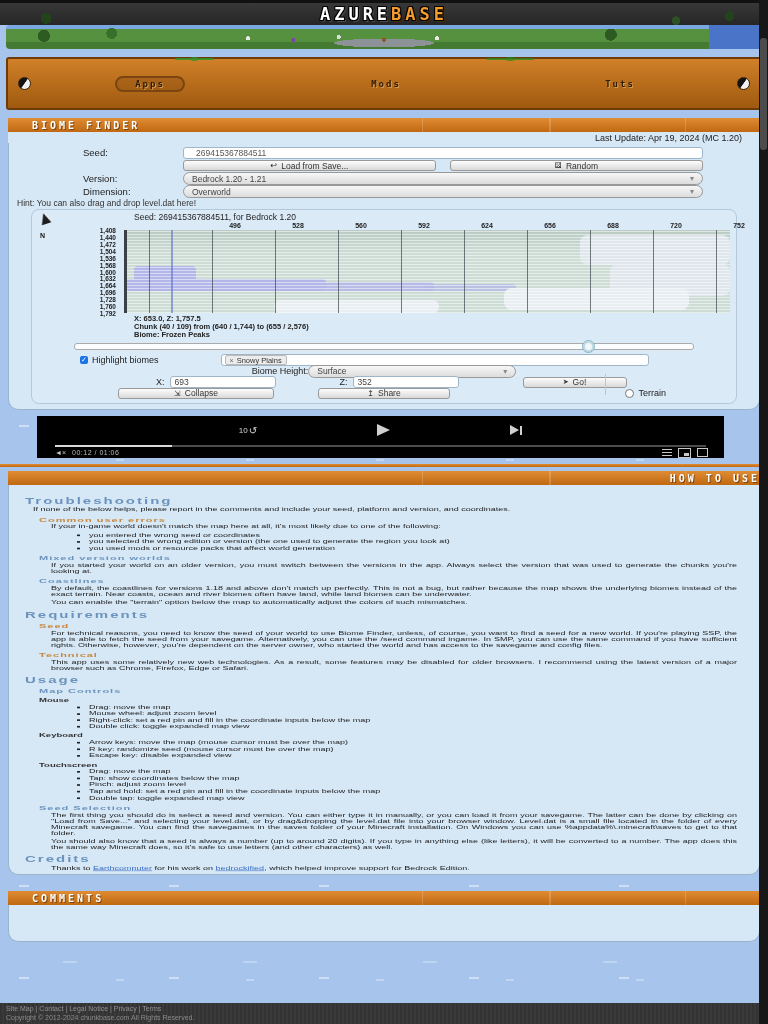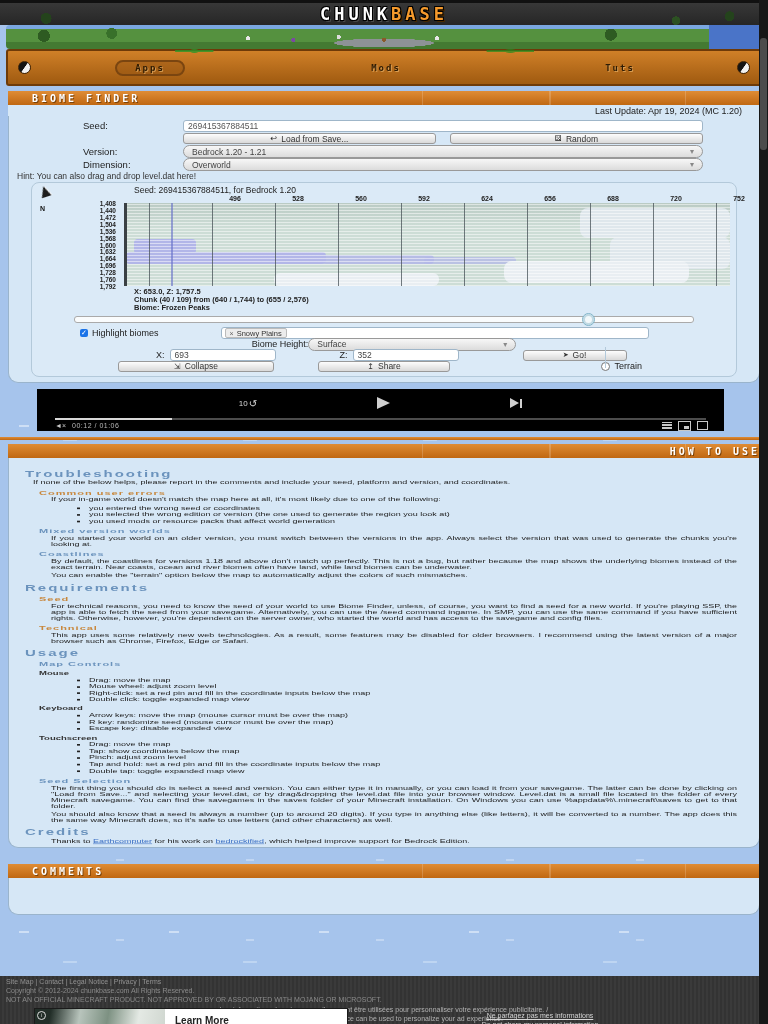--- a/index.html
+++ b/index.html
@@ -27,40 +27,40 @@
       radial-gradient(circle 3px at 32% 55%, #e8e8e8 70%, transparent 71%),
       radial-gradient(circle 3px at 44% 50%, #ddd 70%, transparent 71%),
       radial-gradient(circle 3px at 57% 55%, #e8e8e8 70%, transparent 71%),
       radial-gradient(circle 3px at 50% 62%, #8a5a2a 70%, transparent 71%),
       radial-gradient(circle 3px at 38% 63%, #7a4aa0 70%, transparent 71%),
       radial-gradient(ellipse 90px 8px at 50% 75%, #8d9296 55%, transparent 56%),
       radial-gradient(circle 10px at 5% 45%, #2e5b22 60%, transparent 61%),
       radial-gradient(circle 9px at 14% 35%, #38702a 60%, transparent 61%),
       radial-gradient(circle 10px at 80% 40%, #2e5b22 60%, transparent 61%),
       linear-gradient(#7aa7e0 0 18%, #55913f 18% 72%, #447a32 72% 100%);}
-  .nav-bar{height:17px;margin:0 6px;background:linear-gradient(#d08028,#9f5a10);border:2px solid #6e3a08;border-radius:3px;display:flex;align-items:center;padding:8px 10px;position:relative;}
+  .nav-bar{height:17px;margin:8px 6px;background:linear-gradient(#d08028,#9f5a10);border:2px solid #6e3a08;border-radius:3px;display:flex;align-items:center;padding:16px 10px;position:relative;}
   .nav-bar:after{content:"";position:absolute;left:60px;right:60px;top:-4px;height:8px;background:
       radial-gradient(ellipse 40px 3px at 20% 50%, rgba(40,150,40,.8) 50%, transparent 51%),
       radial-gradient(ellipse 50px 3px at 70% 50%, rgba(30,140,30,.7) 50%, transparent 51%);pointer-events:none;}
   .nav-orb{width:11px;height:11px;border-radius:50%;background:linear-gradient(125deg,#141414 48%,#f2f2f2 52%);border:1px solid #3a2208;cursor:pointer;}
   .nav-items{flex:1;display:flex;justify-content:space-around;align-items:center;}
   .nav-item{font-family:"DejaVu Sans Mono",monospace;font-weight:bold;font-size:9px;letter-spacing:2px;color:#2f1c04;text-shadow:1px 1px 0 rgba(255,210,140,.5);padding:1px 18px;cursor:pointer;}
   .nav-item.active{border:2px solid #7a4510;border-radius:9px;background:rgba(120,65,10,.25);}
   
   .sec-bar{height:14px;margin:5px 8px 0;background:linear-gradient(#df8c35,#c06812);display:flex;align-items:center;padding-left:24px;
     background-image:linear-gradient(90deg,transparent 0 55%,rgba(255,255,255,.18) 55% 55.2%,transparent 55.2% 72%,rgba(255,255,255,.18) 72% 72.2%,transparent 72.2% 90%,rgba(255,255,255,.18) 90% 90.2%,transparent 90.2%),linear-gradient(#df8c35,#c06812);}
   .sec-bar span{font-family:"DejaVu Sans Mono",monospace;font-weight:bold;font-size:10px;letter-spacing:3px;color:#fff;text-shadow:1px 1px 0 #7a4208;}
   .last-update{margin:0 8px;height:11px;background:#d6e7f6;text-align:right;font-size:9px;color:#222;padding-right:18px;line-height:12px;}
   
   .panel{margin:0 8px;background:#d6e7f6;border:1px solid #9ab4cc;border-top:none;}
   .main-panel{border-radius:0 0 10px 10px;padding:3px 8px 4px;height:259px;}
   .form-row{display:flex;align-items:center;height:13px;}
   .f-label{width:100px;margin-left:66px;font-size:9.5px;color:#222;}
   .f-field{width:520px;display:flex;gap:14px;align-items:center;}
-  .text-input{flex:1;height:10px;font-size:8.5px;color:#555;background:#fff;border:1px solid #9fb6c9;border-radius:3px;padding:0 4px;font-family:inherit;}
+  .text-input{flex:1;height:10px;font-size:8.5px;color:#555;background:#fff;border:1px solid #9fb6c9;border-radius:3px;padding:0 12px;font-family:inherit;}
   .btn{flex:1;height:11px;background:linear-gradient(#fdfdfd,#d9d9d9);border:1px solid #999;border-radius:3px;font-size:8.5px;color:#333;display:flex;align-items:center;justify-content:center;gap:4px;font-family:inherit;cursor:pointer;padding:0;}
   .btn .ic{font-size:8px;color:#222;}
   .pill-select{flex:1;height:11px;background:linear-gradient(#f7f7f7,#dcdcdc);border:1px solid #999;border-radius:7px;display:flex;align-items:center;justify-content:space-between;padding:0 8px;font-size:8.5px;color:#444;cursor:pointer;}
   .chev{color:#888;font-size:8px;}
   .hint{font-size:8.5px;color:#333;height:11px;padding-right:14px;}
   .map-outer{border:1px solid #b3c9da;border-radius:8px;margin:0 14px;padding:2px 6px 3px;position:relative;background:rgba(255,255,255,.12);}
   .compass{position:absolute;left:8px;top:3px;width:20px;height:18px;}
   .c-arrow{display:block;width:0;height:0;border-left:5px solid transparent;border-right:5px solid transparent;border-bottom:11px solid #1d1d1d;transform:rotate(-18deg);filter:drop-shadow(1px 0 0 #fff);}
   .c-n{font-size:7px;font-weight:bold;color:#111;}
   .map-caption{margin-left:96px;font-size:8.5px;color:#222;height:10px;}
@@ -158,21 +158,21 @@
   .scrollbar{position:absolute;top:0;right:0;width:9px;height:100%;background:#171717;}
   .sb-thumb{position:absolute;top:38px;left:1px;width:7px;height:112px;background:#4c4c4c;border-radius:3px;cursor:grab;}
 </style>
 </head>
 <body>
 
 <div id="page">
   <div class="top-strip"></div>
 
   <header class="logo-band">
-    <div class="logo"><span class="lg-white">CHUNK</span><span class="lg-orange">BASE</span></div>
+    <div class="logo"><span class="lg-white">AZURE</span><span class="lg-orange">BASE</span></div>
   </header>
 
   <div class="scene-banner"></div>
 
   <nav class="nav-bar">
     <span class="nav-orb"></span>
     <div class="nav-items" id="nav-items">
         <div class="nav-item active">Apps</div>
         <div class="nav-item">Mods</div>
         <div class="nav-item">Tuts</div>
@@ -313,21 +313,21 @@
         </div>
         <div class="ctl-row">
           <button class="sbtn" style="margin-left:74px;width:156px;">
               <span style="font-size:8px;">⇲</span>
               <span>Collapse</span>
             </button>
           <button class="sbtn" style="margin-left:44px;width:132px;">
               <span style="font-size:8px;">↥</span>
               <span>Share</span>
             </button>
-          <span style="margin-left:auto;margin-right:82px;display:flex;align-items:center;">
+          <span style="margin-left:auto;margin-right:58px;display:flex;align-items:center;">
             <span class="radio"></span>
             <label>Terrain</label>
           </span>
         </div>
         <div class="div-v"></div>
       </div>
     </div>
   </section>
 
   <div class="video">

